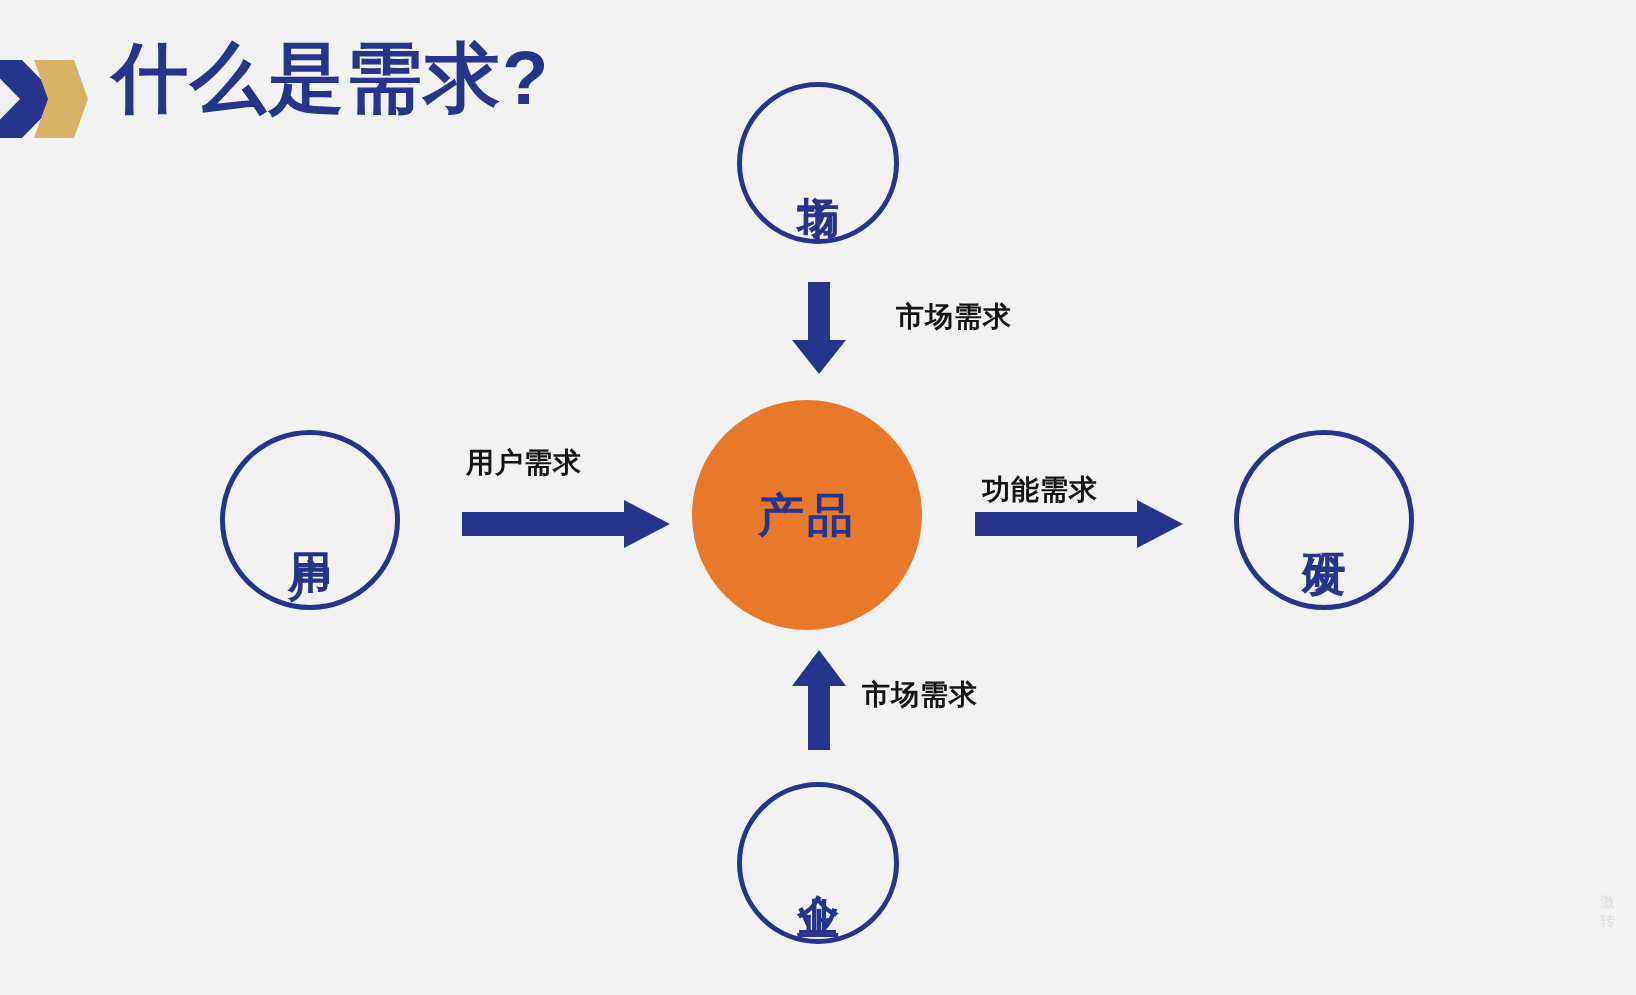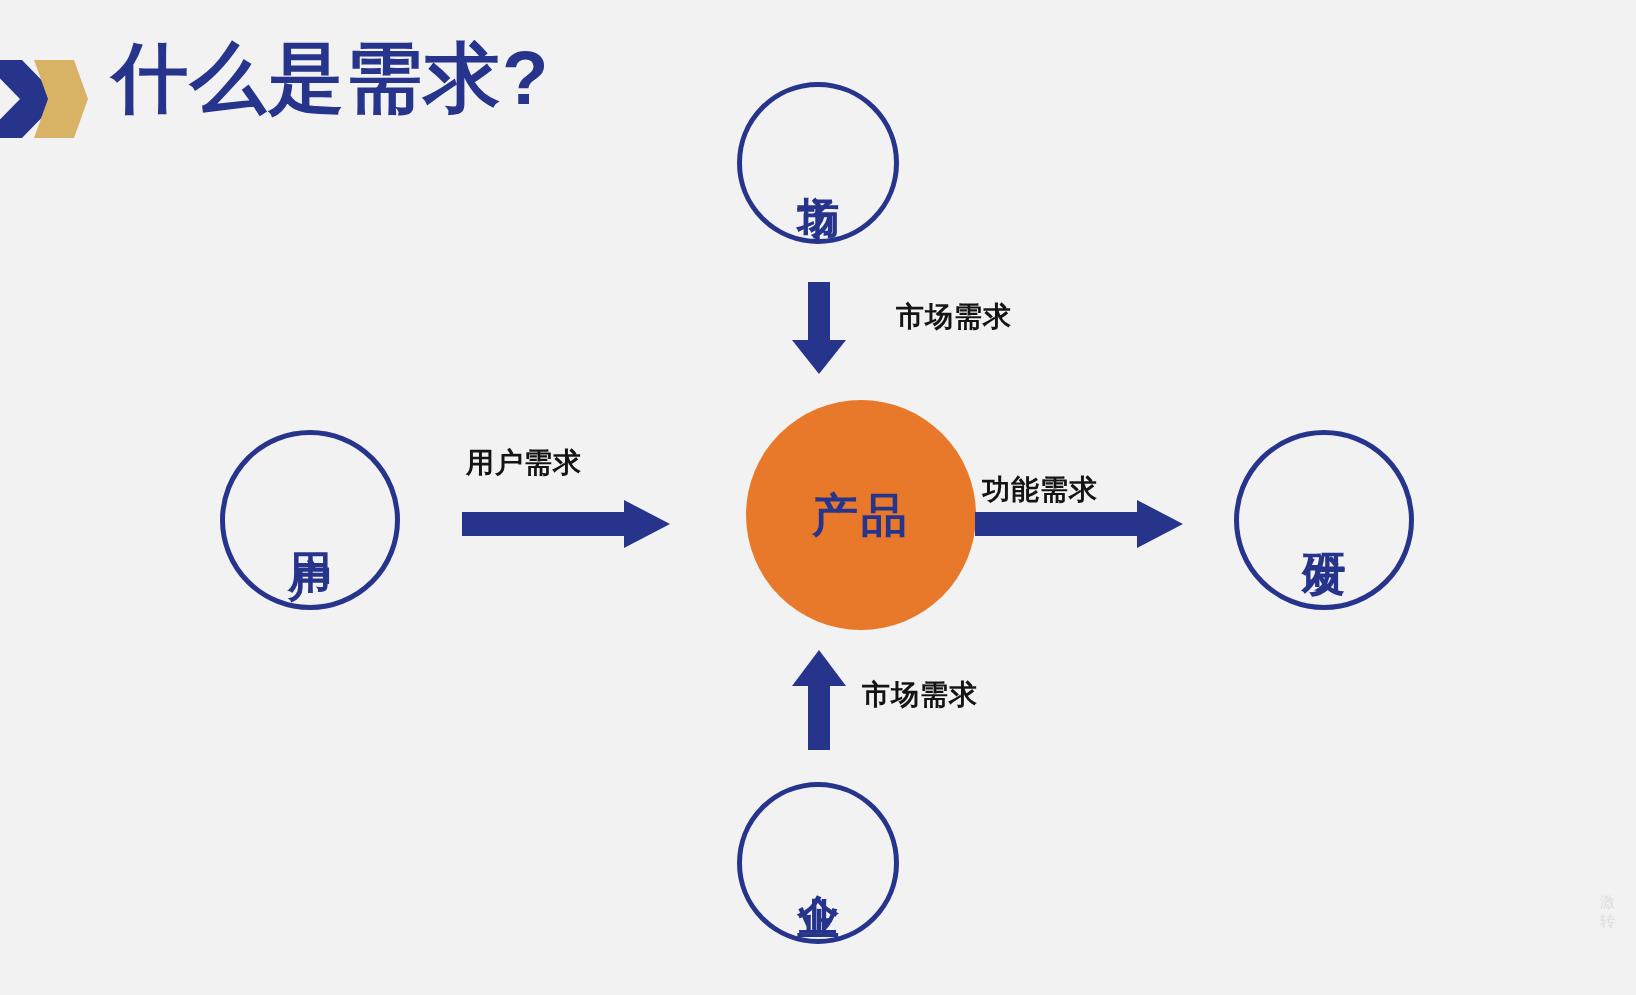--- a/index.html
+++ b/index.html
@@ -99,21 +99,21 @@
   #node-enterprise {
     left: 737px;
     top: 782px;
     width: 162px;
     height: 162px;
   }
   #node-enterprise .node-label { font-size: 42px; }
 
   
   #node-product {
-    left: 746px;
+    left: 692px;
     top: 400px;
     width: 230px;
     height: 230px;
     background: #e8792b;
     border: none;
   }
   #node-product .node-label {
     font-size: 46px;
     letter-spacing: 3px;
   }

